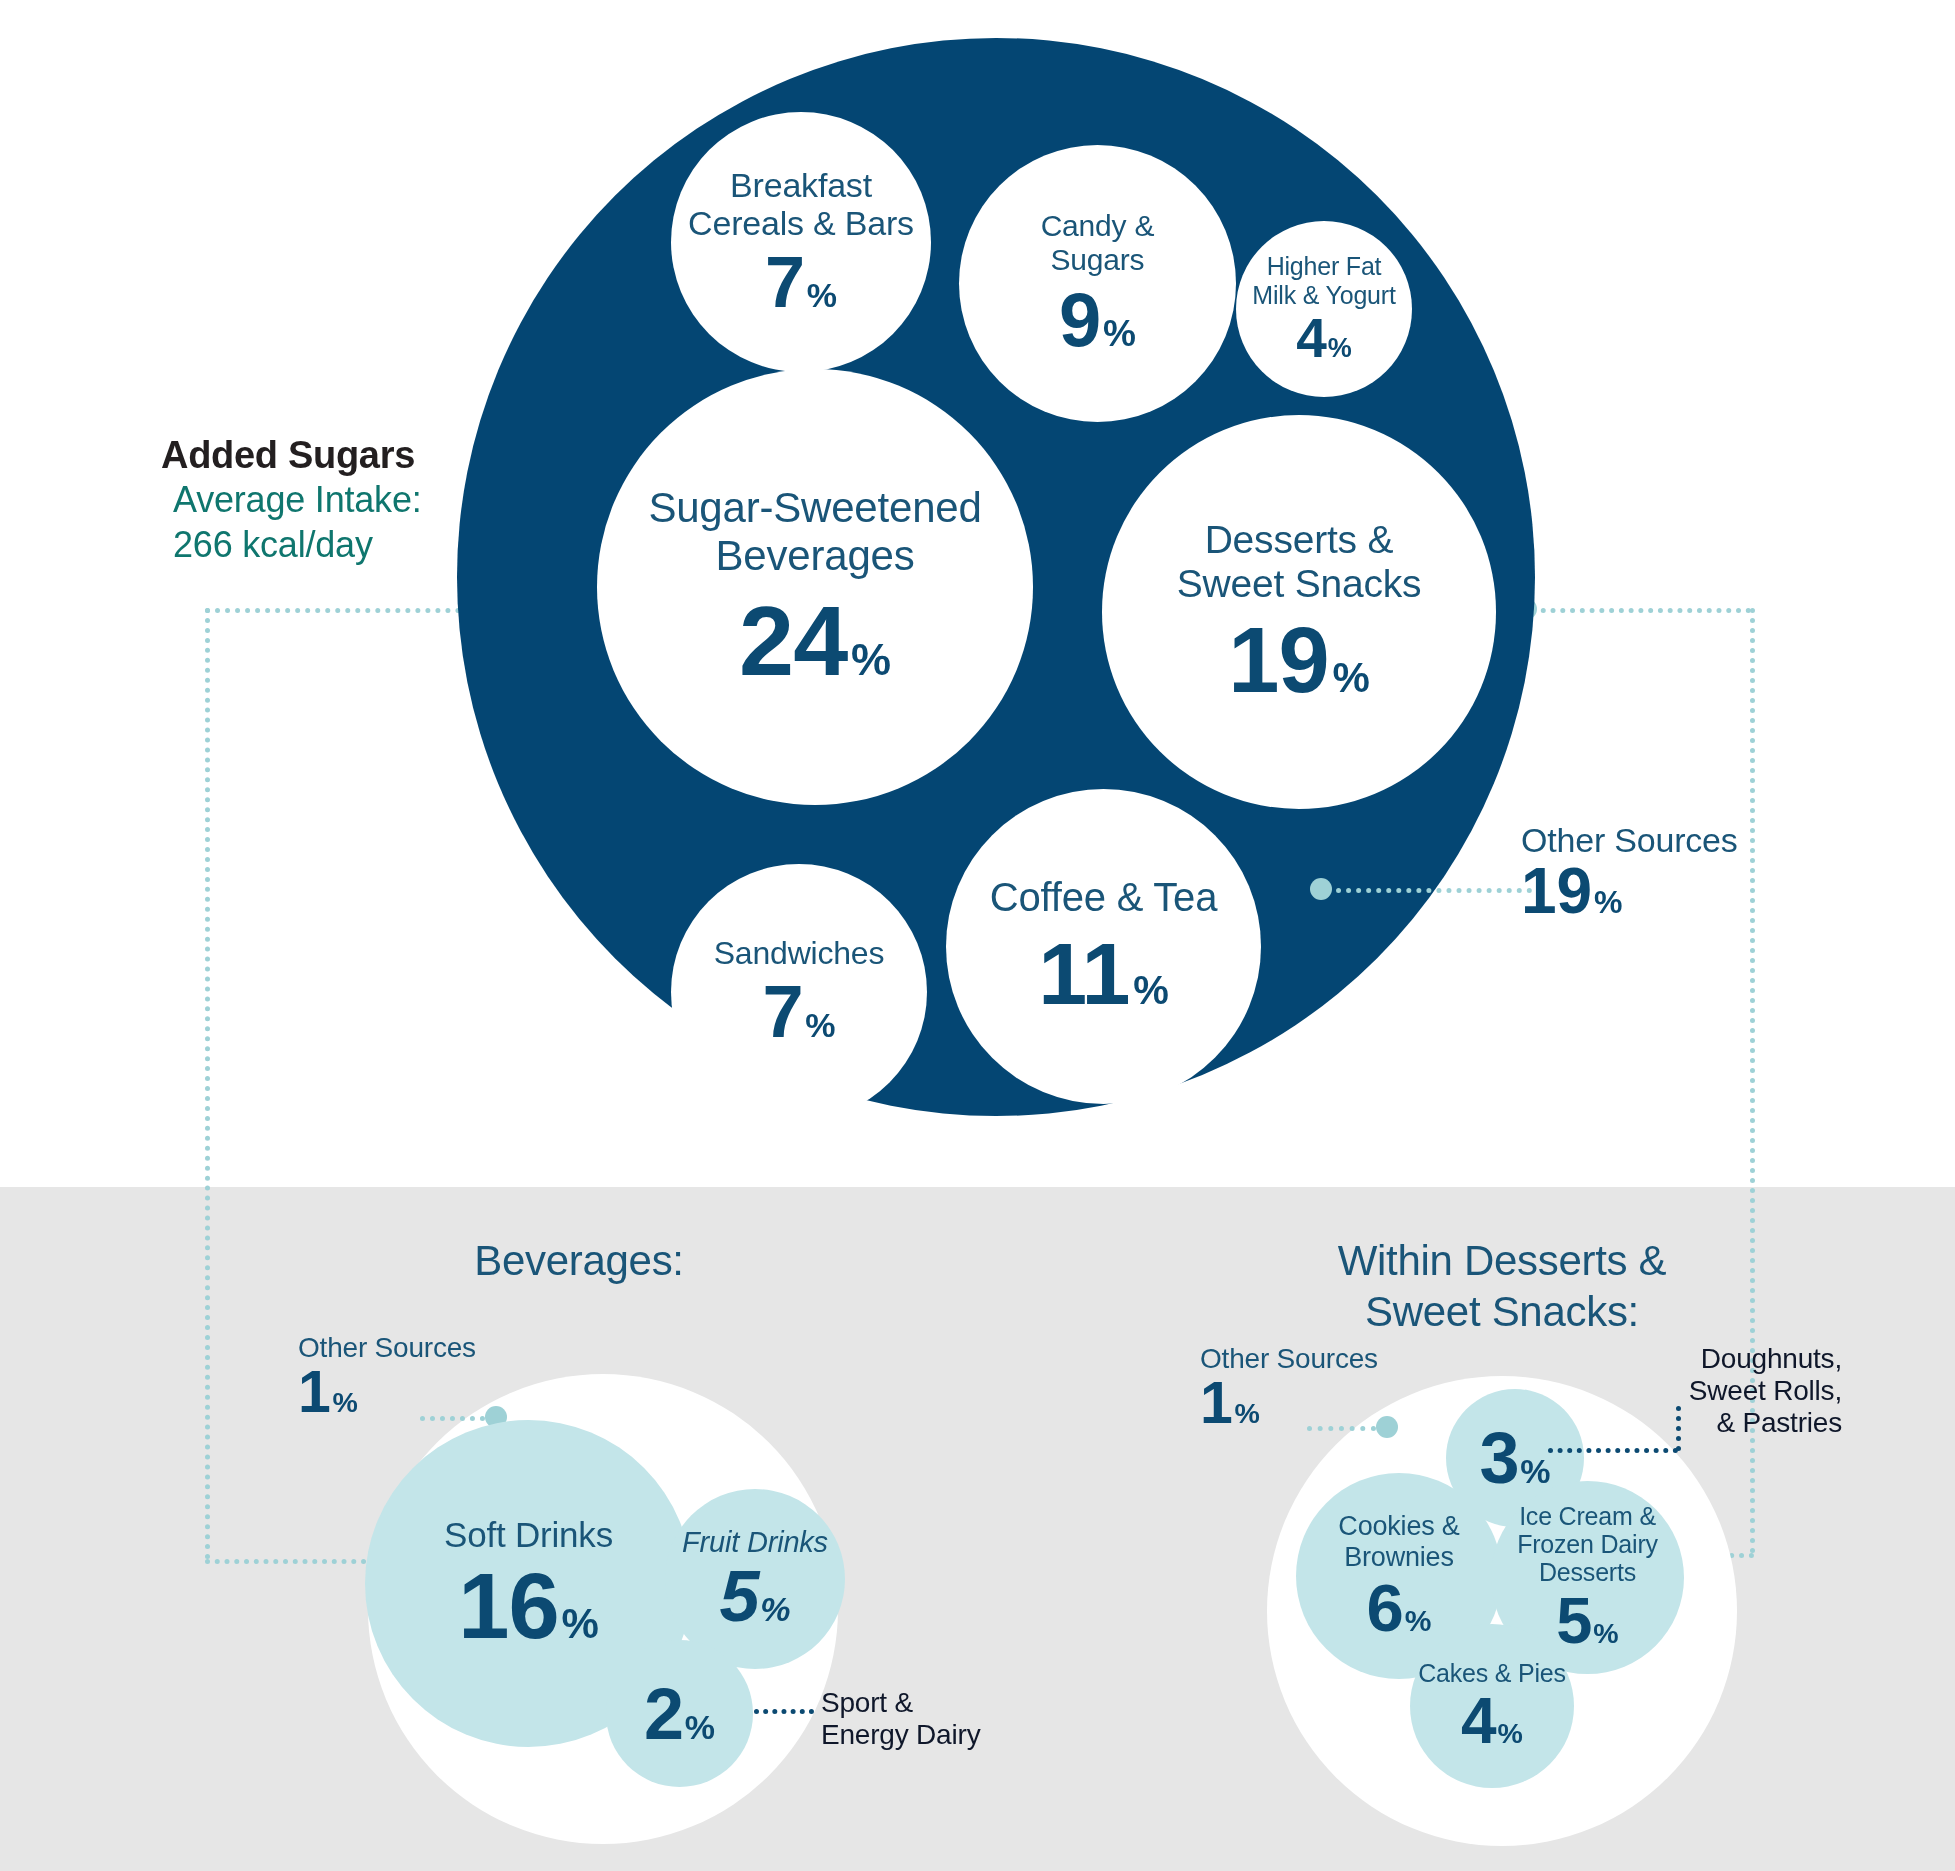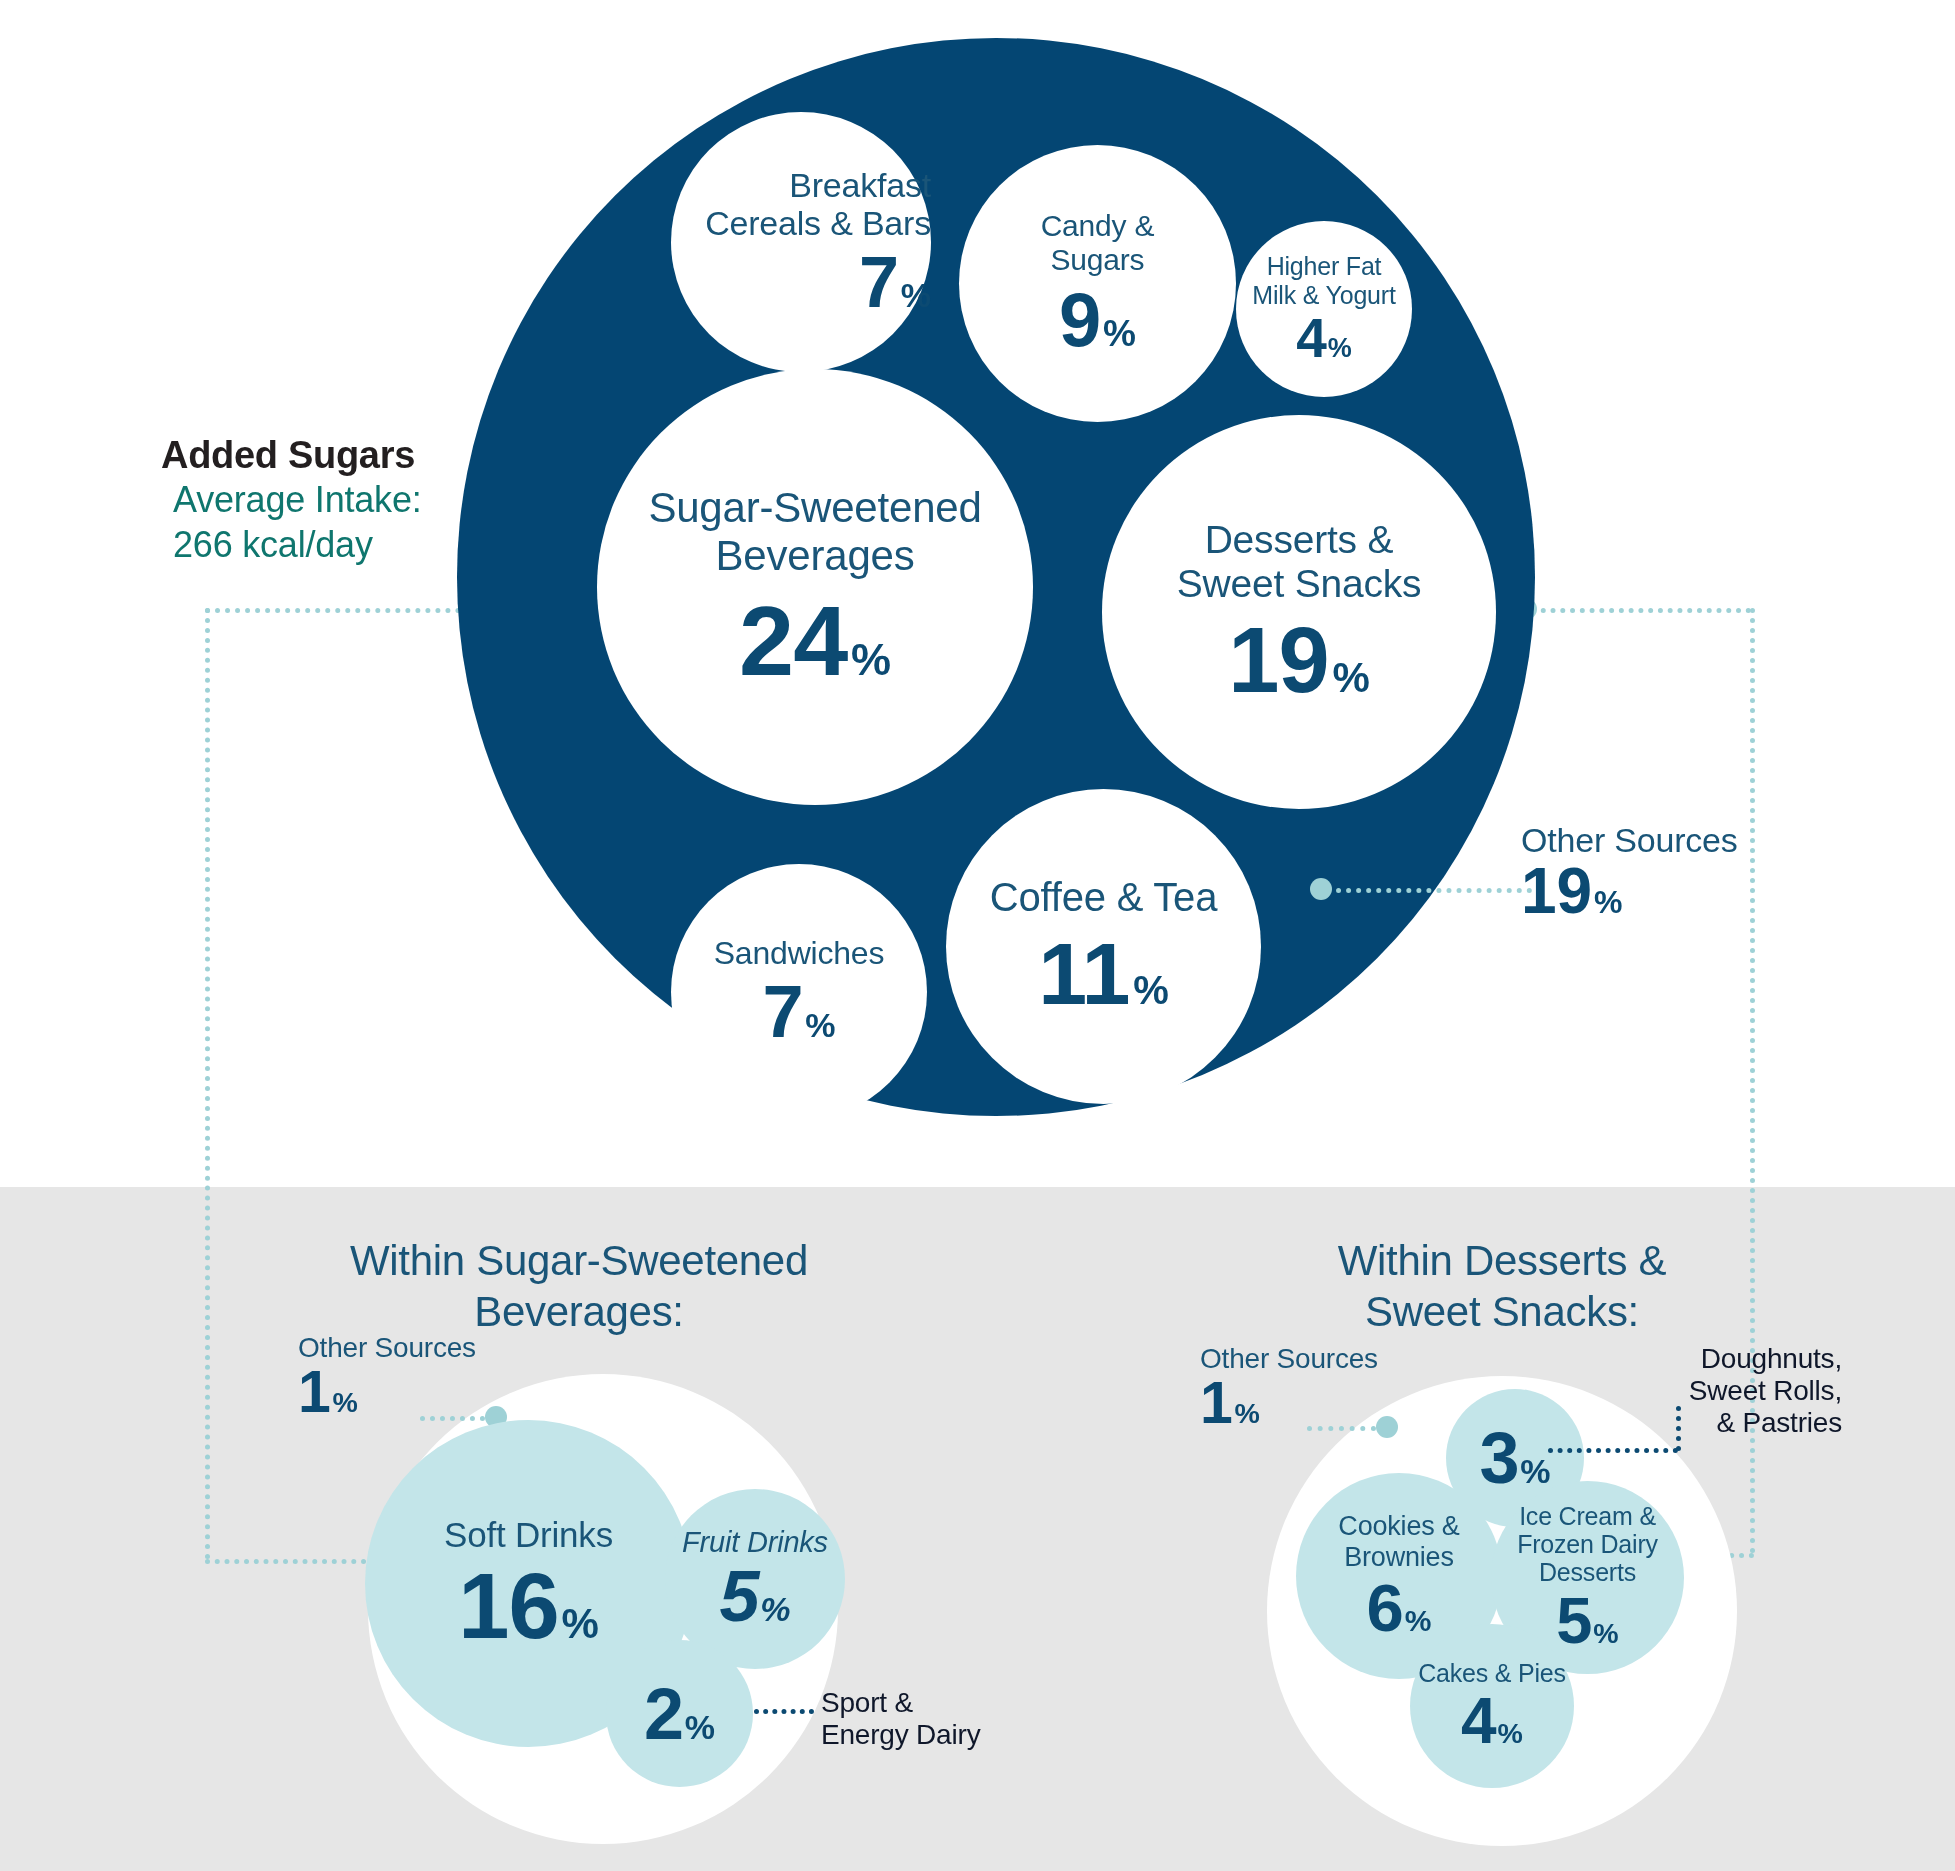--- a/index.html
+++ b/index.html
@@ -90,21 +90,21 @@
     display: flex;
     align-items: baseline;
     justify-content: center;
   }
   .b-value .pct {
     font-weight: bold;
     letter-spacing: 0;
   }
 
   
-  #bub-cereals { left: 671px;  top: 112px;  width: 260px; height: 260px; align-items: flex-end; }
+  #bub-cereals { left: 671px;  top: 112px;  width: 260px; height: 260px; }
   #bub-cereals .b-label { font-size: 34px; }
   #bub-cereals .b-value { font-size: 72px; margin-top: 3.4px; }
   #bub-cereals .b-value .pct { font-size: 34px; margin-left: 2.5px; }
 
   #bub-candy { left: 959px; top: 145px; width: 277px; height: 277px; }
   #bub-candy .b-label { font-size: 30px; }
   #bub-candy .b-value { font-size: 76px; margin-top: 5px; }
   #bub-candy .b-value .pct { font-size: 37px; margin-left: 2.5px; }
 
   #bub-milk { left: 1236px; top: 221px; width: 176px; height: 176px; }
@@ -356,21 +356,20 @@
 
   <div class="callout-main">
     <div class="co-label">Other Sources</div>
     <div class="co-value">
       <span>19</span>
       <span class="pct">%</span>
     </div>
   </div>
 
   <div class="sec-title" id="sec-title-left">
-    <div>Within Sugar-Sweetened</div>
     <div>Beverages:</div>
   </div>
 
   <div class="host-circle" id="host-left"></div>
 
   <div class="sub-callout" id="sub-left-other">
     <div class="sc-label">Other Sources</div>
     <div class="sc-value">
       <span>1</span>
       <span class="pct">%</span>

